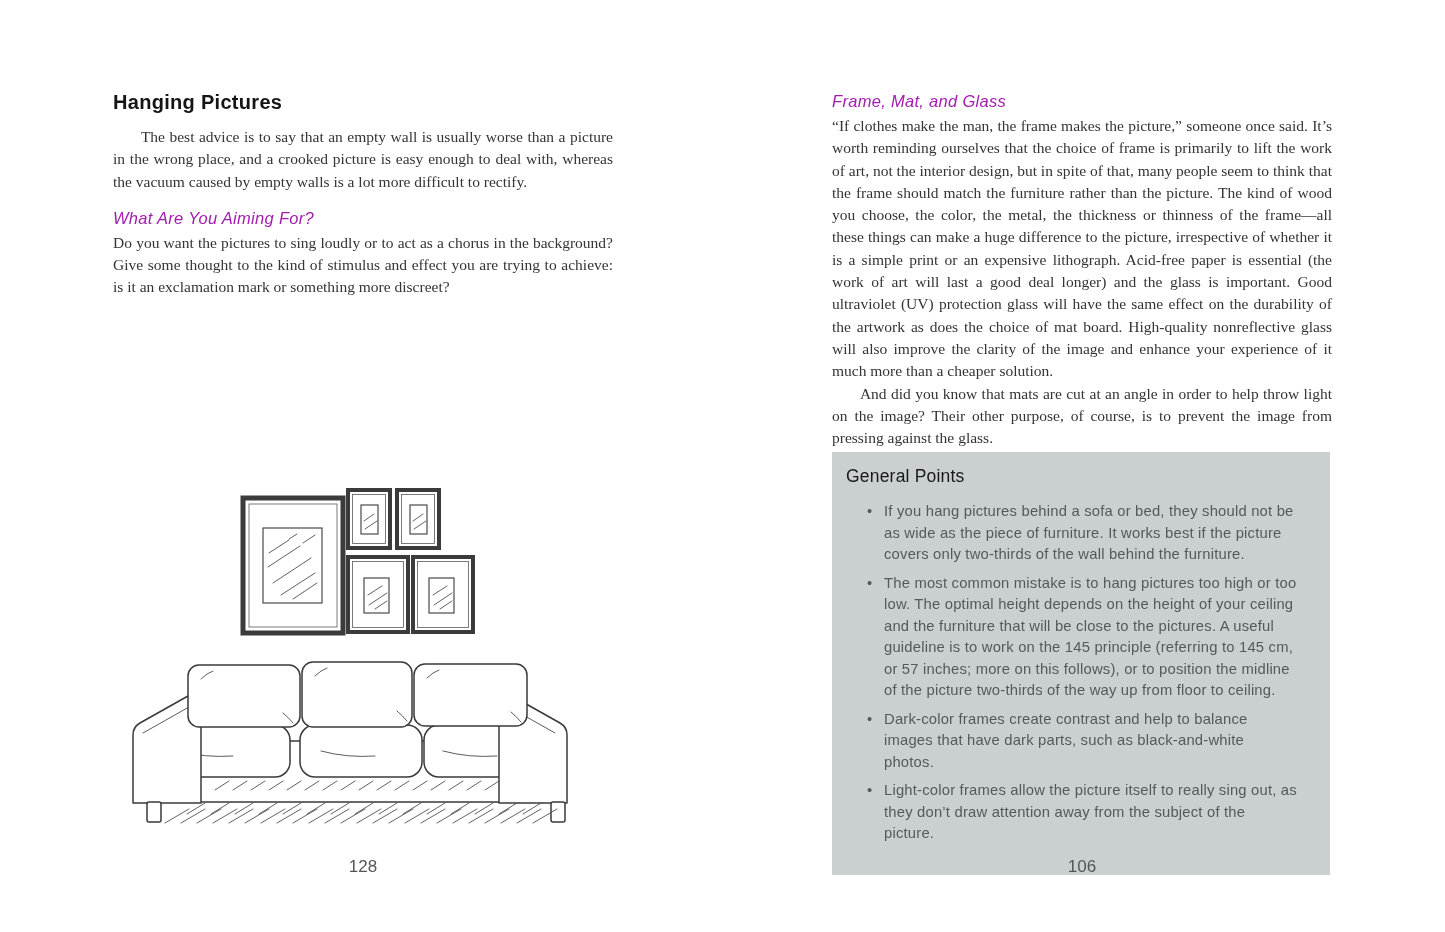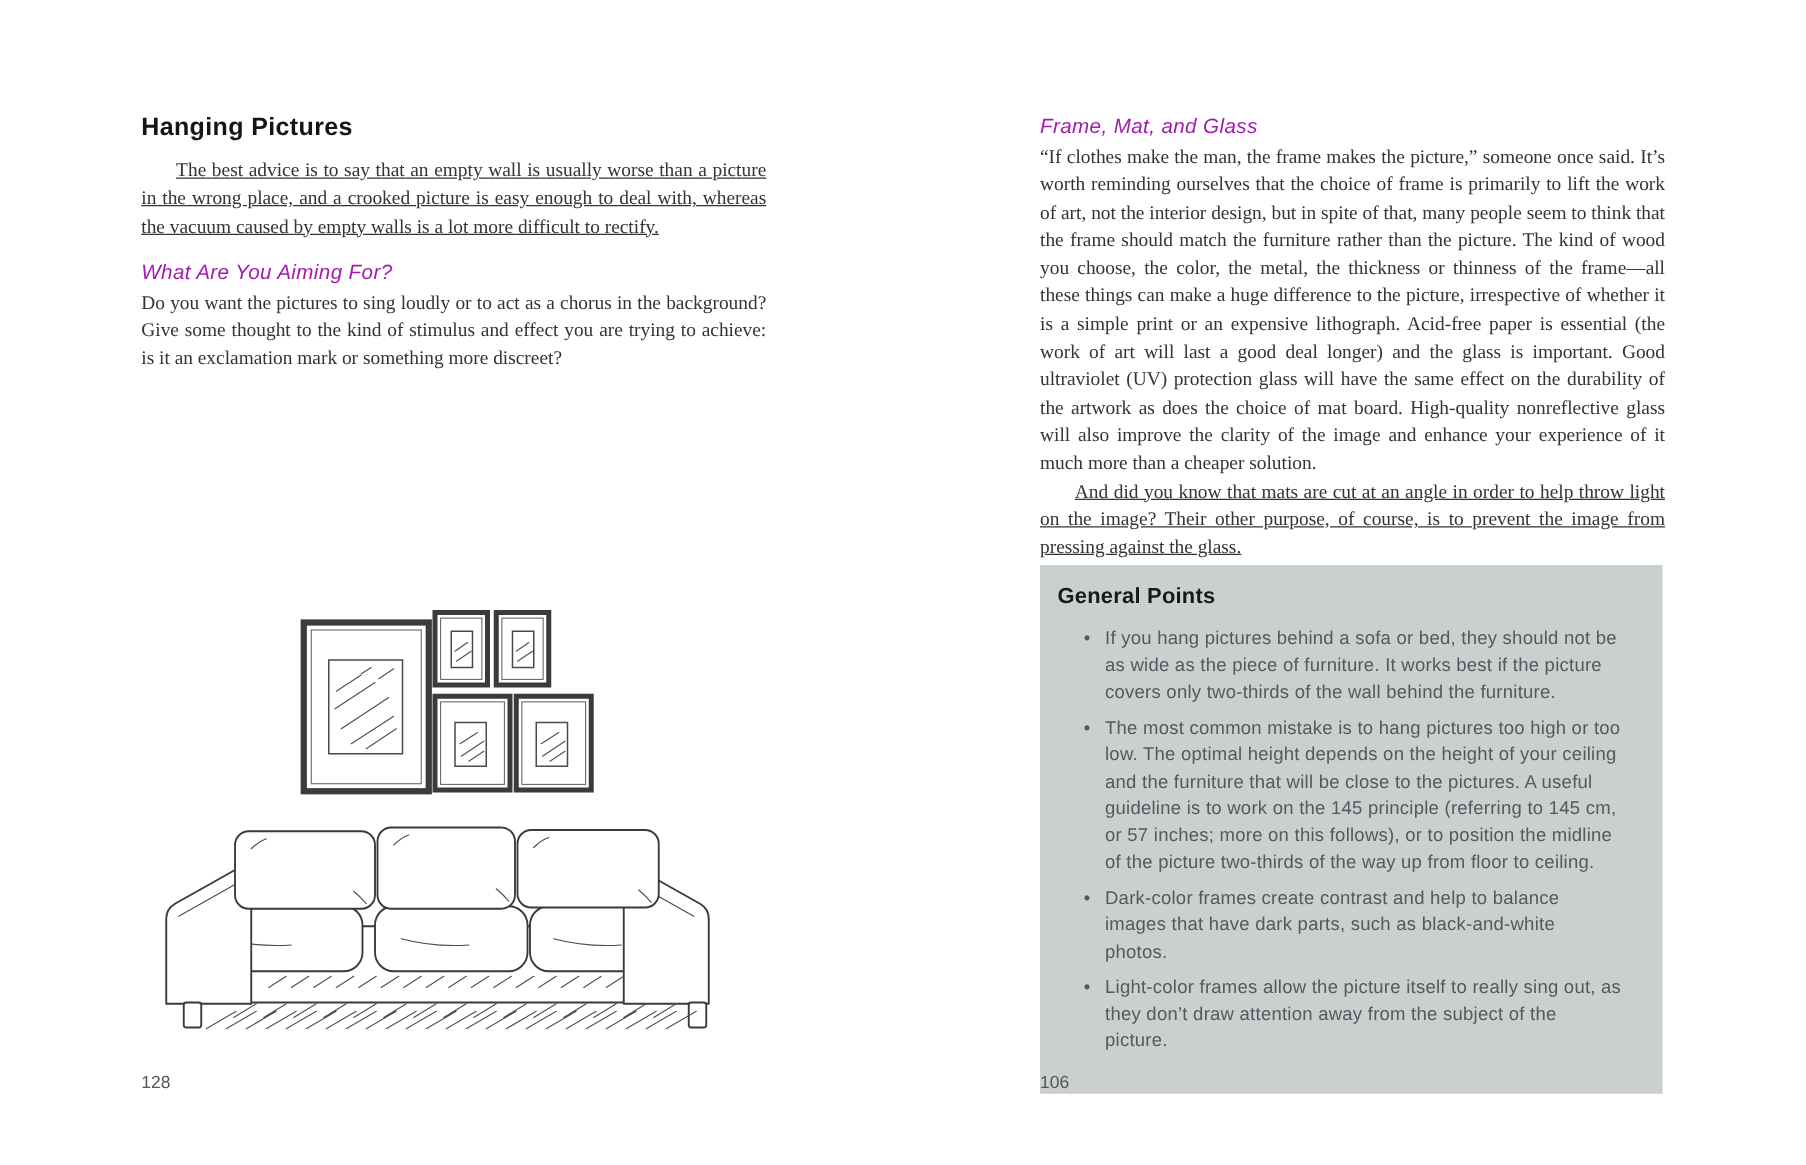--- a/index.html
+++ b/index.html
@@ -25,21 +25,21 @@
     letter-spacing:0.3px;
     color:#151515;
   }
   .body-para {
     margin:0;
     font-size:15.5px;
     line-height:22.3px;
     text-align:justify;
     color:#343434;
   }
-  .body-para.indent { text-indent:1.8em;text-decoration:underline; }
+  .body-para.indent { text-indent:1.8em; }
   .sub-heading {
     margin:14px 0 3px 0;
     font-family:"Liberation Sans", sans-serif;
     font-style:italic;
     font-weight:normal;
     font-size:16.5px;
     line-height:22px;
     letter-spacing:0.3px;
     color:#a21caf;
   }
@@ -48,40 +48,40 @@
   .illustration {
     position:absolute;
     left:18px; top:395px;
     width:470px; height:370px;
   }
 
   .page-number {
     position:absolute;
     top:769px; left:0;
     width:100%;
-    text-align:left;
-    font-family:"Liberation Sans", sans-serif;
-    font-size:14px;
+    text-align:center;
+    font-family:"Liberation Sans", sans-serif;
+    font-size:17px;
     color:#555;
   }
 
   .callout-box {
     position:absolute;
     top:364px; left:0;
     width:498px;
     box-sizing:border-box;
     background:#cacfcf;
     padding:13px 18px 16px 14px;
     font-family:"Liberation Sans", sans-serif;
   }
   .callout-title {
     margin:0 0 9px 0;
     font-size:17.5px;
     line-height:22px;
-    font-weight:bold;
+    font-weight:normal;
     letter-spacing:0.2px;
     color:#17191b;
   }
   .callout-list {
     margin:14px; padding:0;
     list-style:none;
   }
   .callout-list li {
     position:relative;
     margin:0 0 7px 0;

